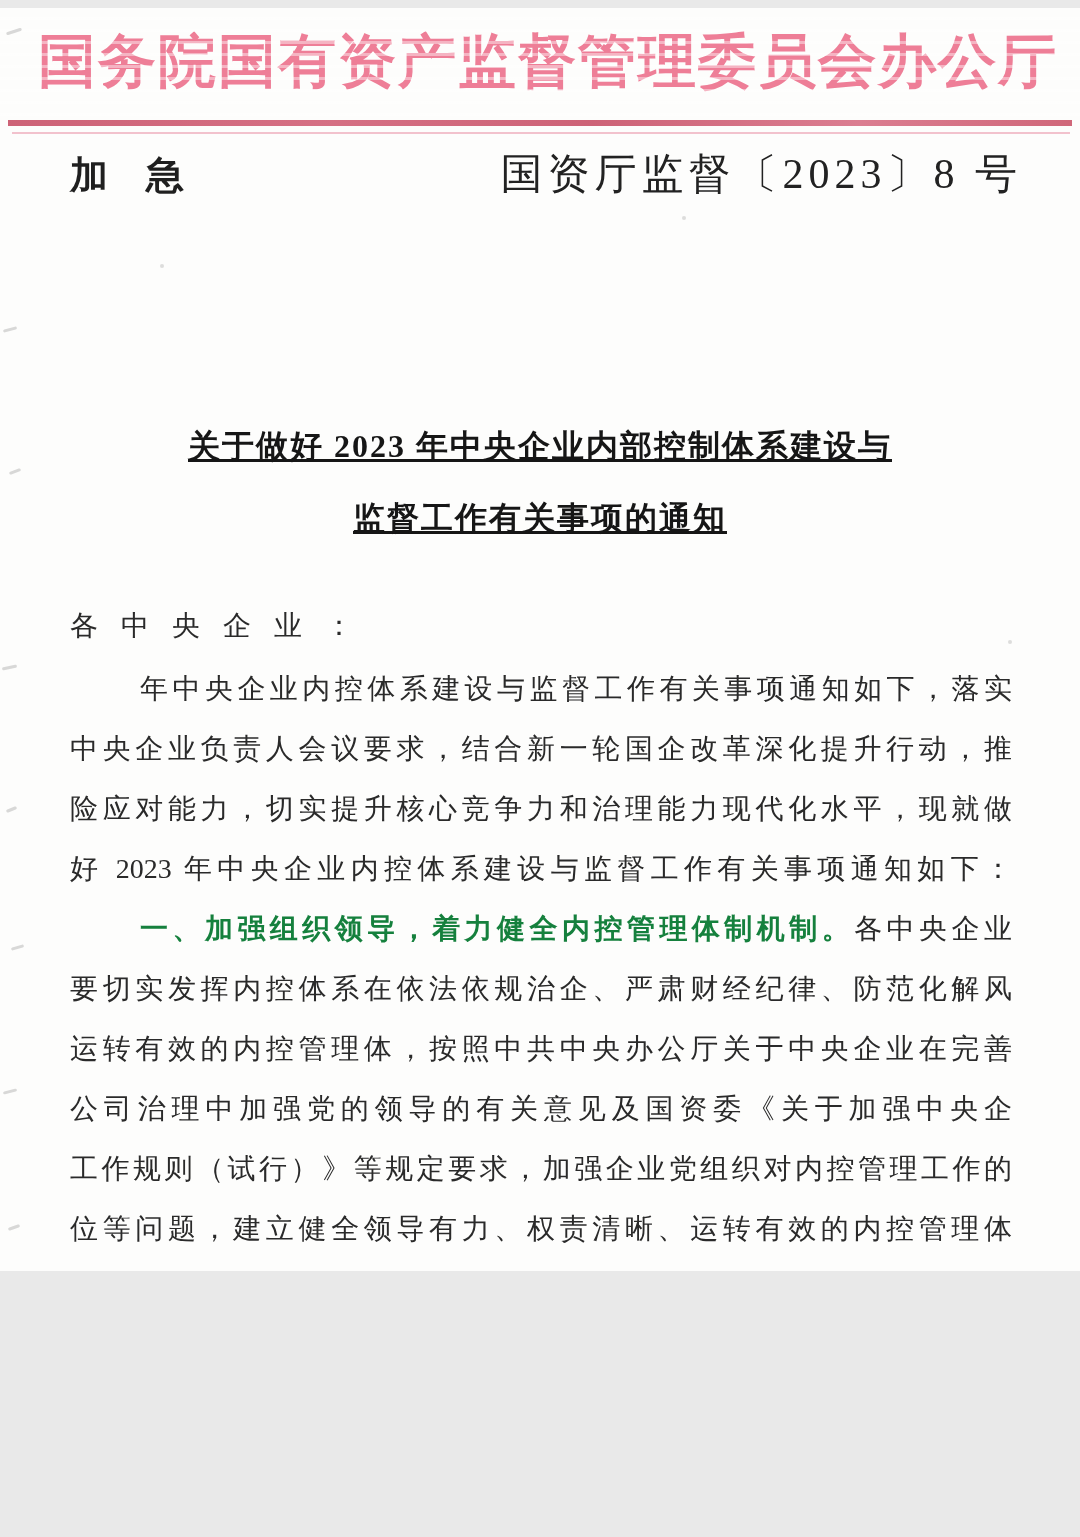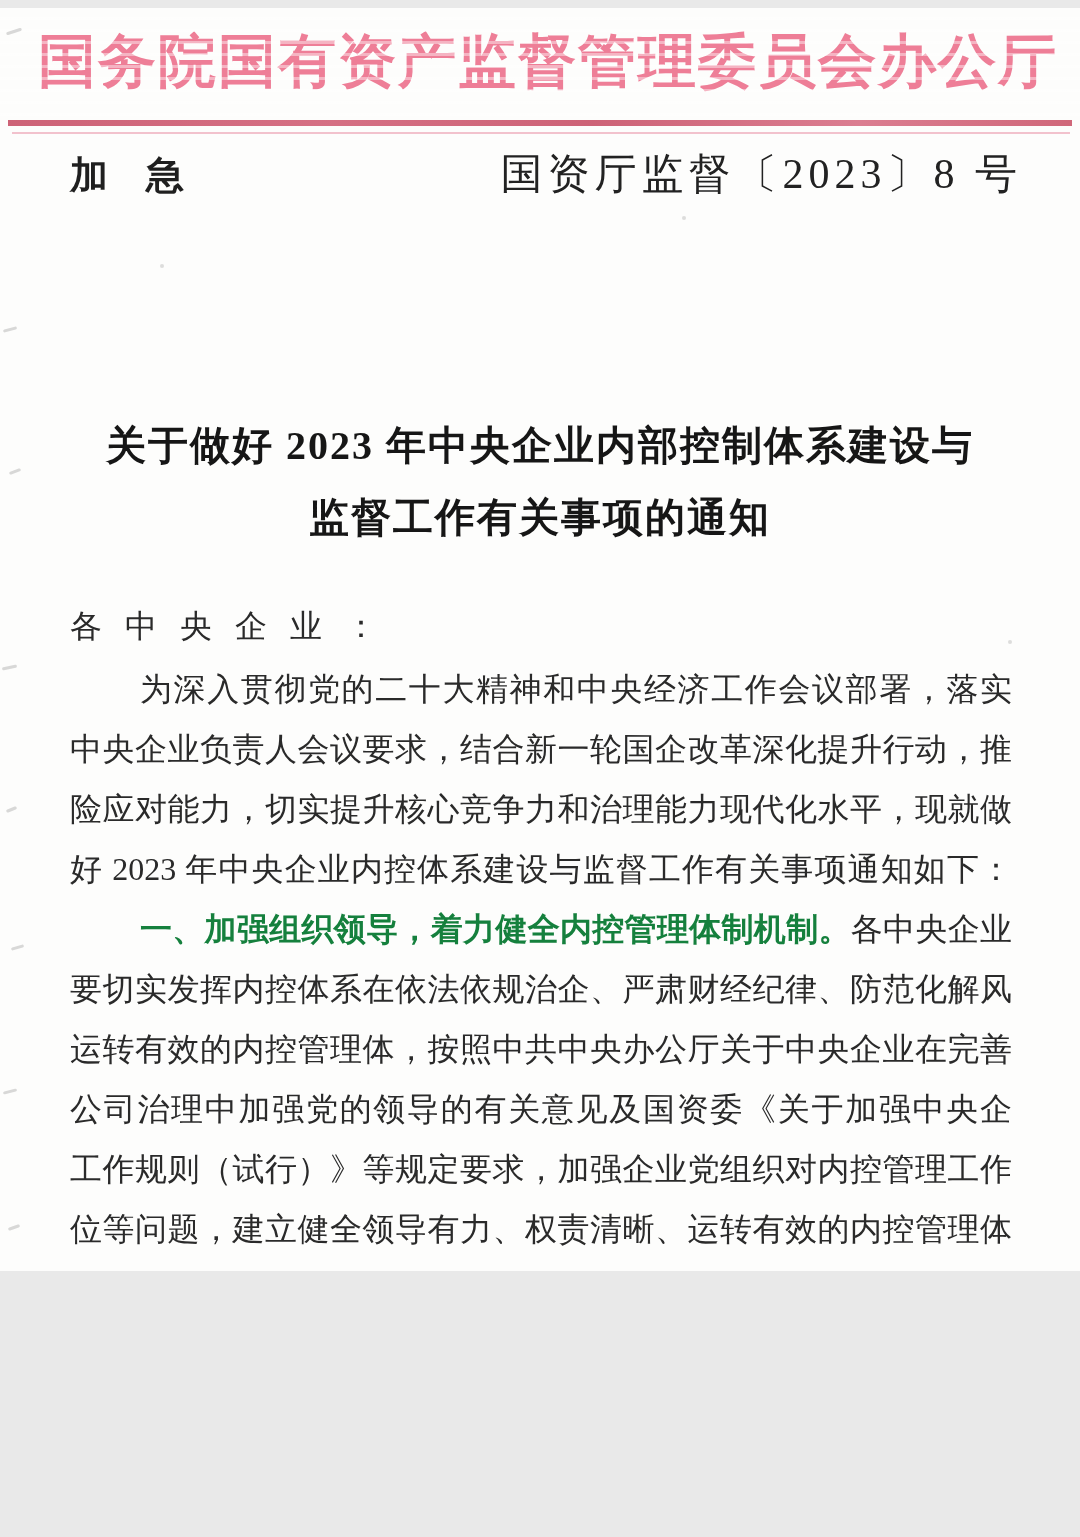--- a/index.html
+++ b/index.html
@@ -97,33 +97,34 @@
 
   
   .title {
     position: absolute;
     top: 402px;
     left: 40px;
     right: 40px;
     text-align: center;
     font-family: "Liberation Serif", "DejaVu Serif", serif;
     font-weight: bold;
-    font-size: 40px;
+    font-size: 32px;
     line-height: 72px;
     color: #161616;
     letter-spacing: 2px;
+    text-decoration: underline;
   }
 
   
   .body {
     position: absolute;
     top: 588px;
     left: 70px;
     right: 68px;
-    font-size: 32px;
+    font-size: 28px;
     color: #2a2a2a;
   }
   .salutation {
     line-height: 60px;
     letter-spacing: 23px;
     margin-bottom: 3px;
     white-space: nowrap;
   }
   .line {
     line-height: 60px;
@@ -189,21 +190,21 @@
   </div>
 
   <div class="title">
     <div>关于做好 2023 年中央企业内部控制体系建设与</div>
     <div>监督工作有关事项的通知</div>
   </div>
 
   <div class="body">
     <div class="salutation">各中央企业：</div>
 
-    <div class="line indent">为深入贯彻党的二十大精神和中央经济工作会议部署，落实</div>
+    <div class="line indent">年中央企业内控体系建设与监督工作有关事项通知如下，落实</div>
     <div class="line">中央企业负责人会议要求，结合新一轮国企改革深化提升行动，推</div>
     <div class="line">险应对能力，切实提升核心竞争力和治理能力现代化水平，现就做</div>
     <div class="line">好 2023 年中央企业内控体系建设与监督工作有关事项通知如下：</div>
 
     <div class="line indent"><span class="lead-bold">一、加强组织领导，着力健全内控管理体制机制。</span><span>各中央企业</span></div>
 
     <div class="line">要切实发挥内控体系在依法依规治企、严肃财经纪律、防范化解风</div>
     <div class="line">运转有效的内控管理体，按照中共中央办公厅关于中央企业在完善</div>
     <div class="line">公司治理中加强党的领导的有关意见及国资委《关于加强中央企</div>
     <div class="line">工作规则（试行）》等规定要求，加强企业党组织对内控管理工作的</div>

